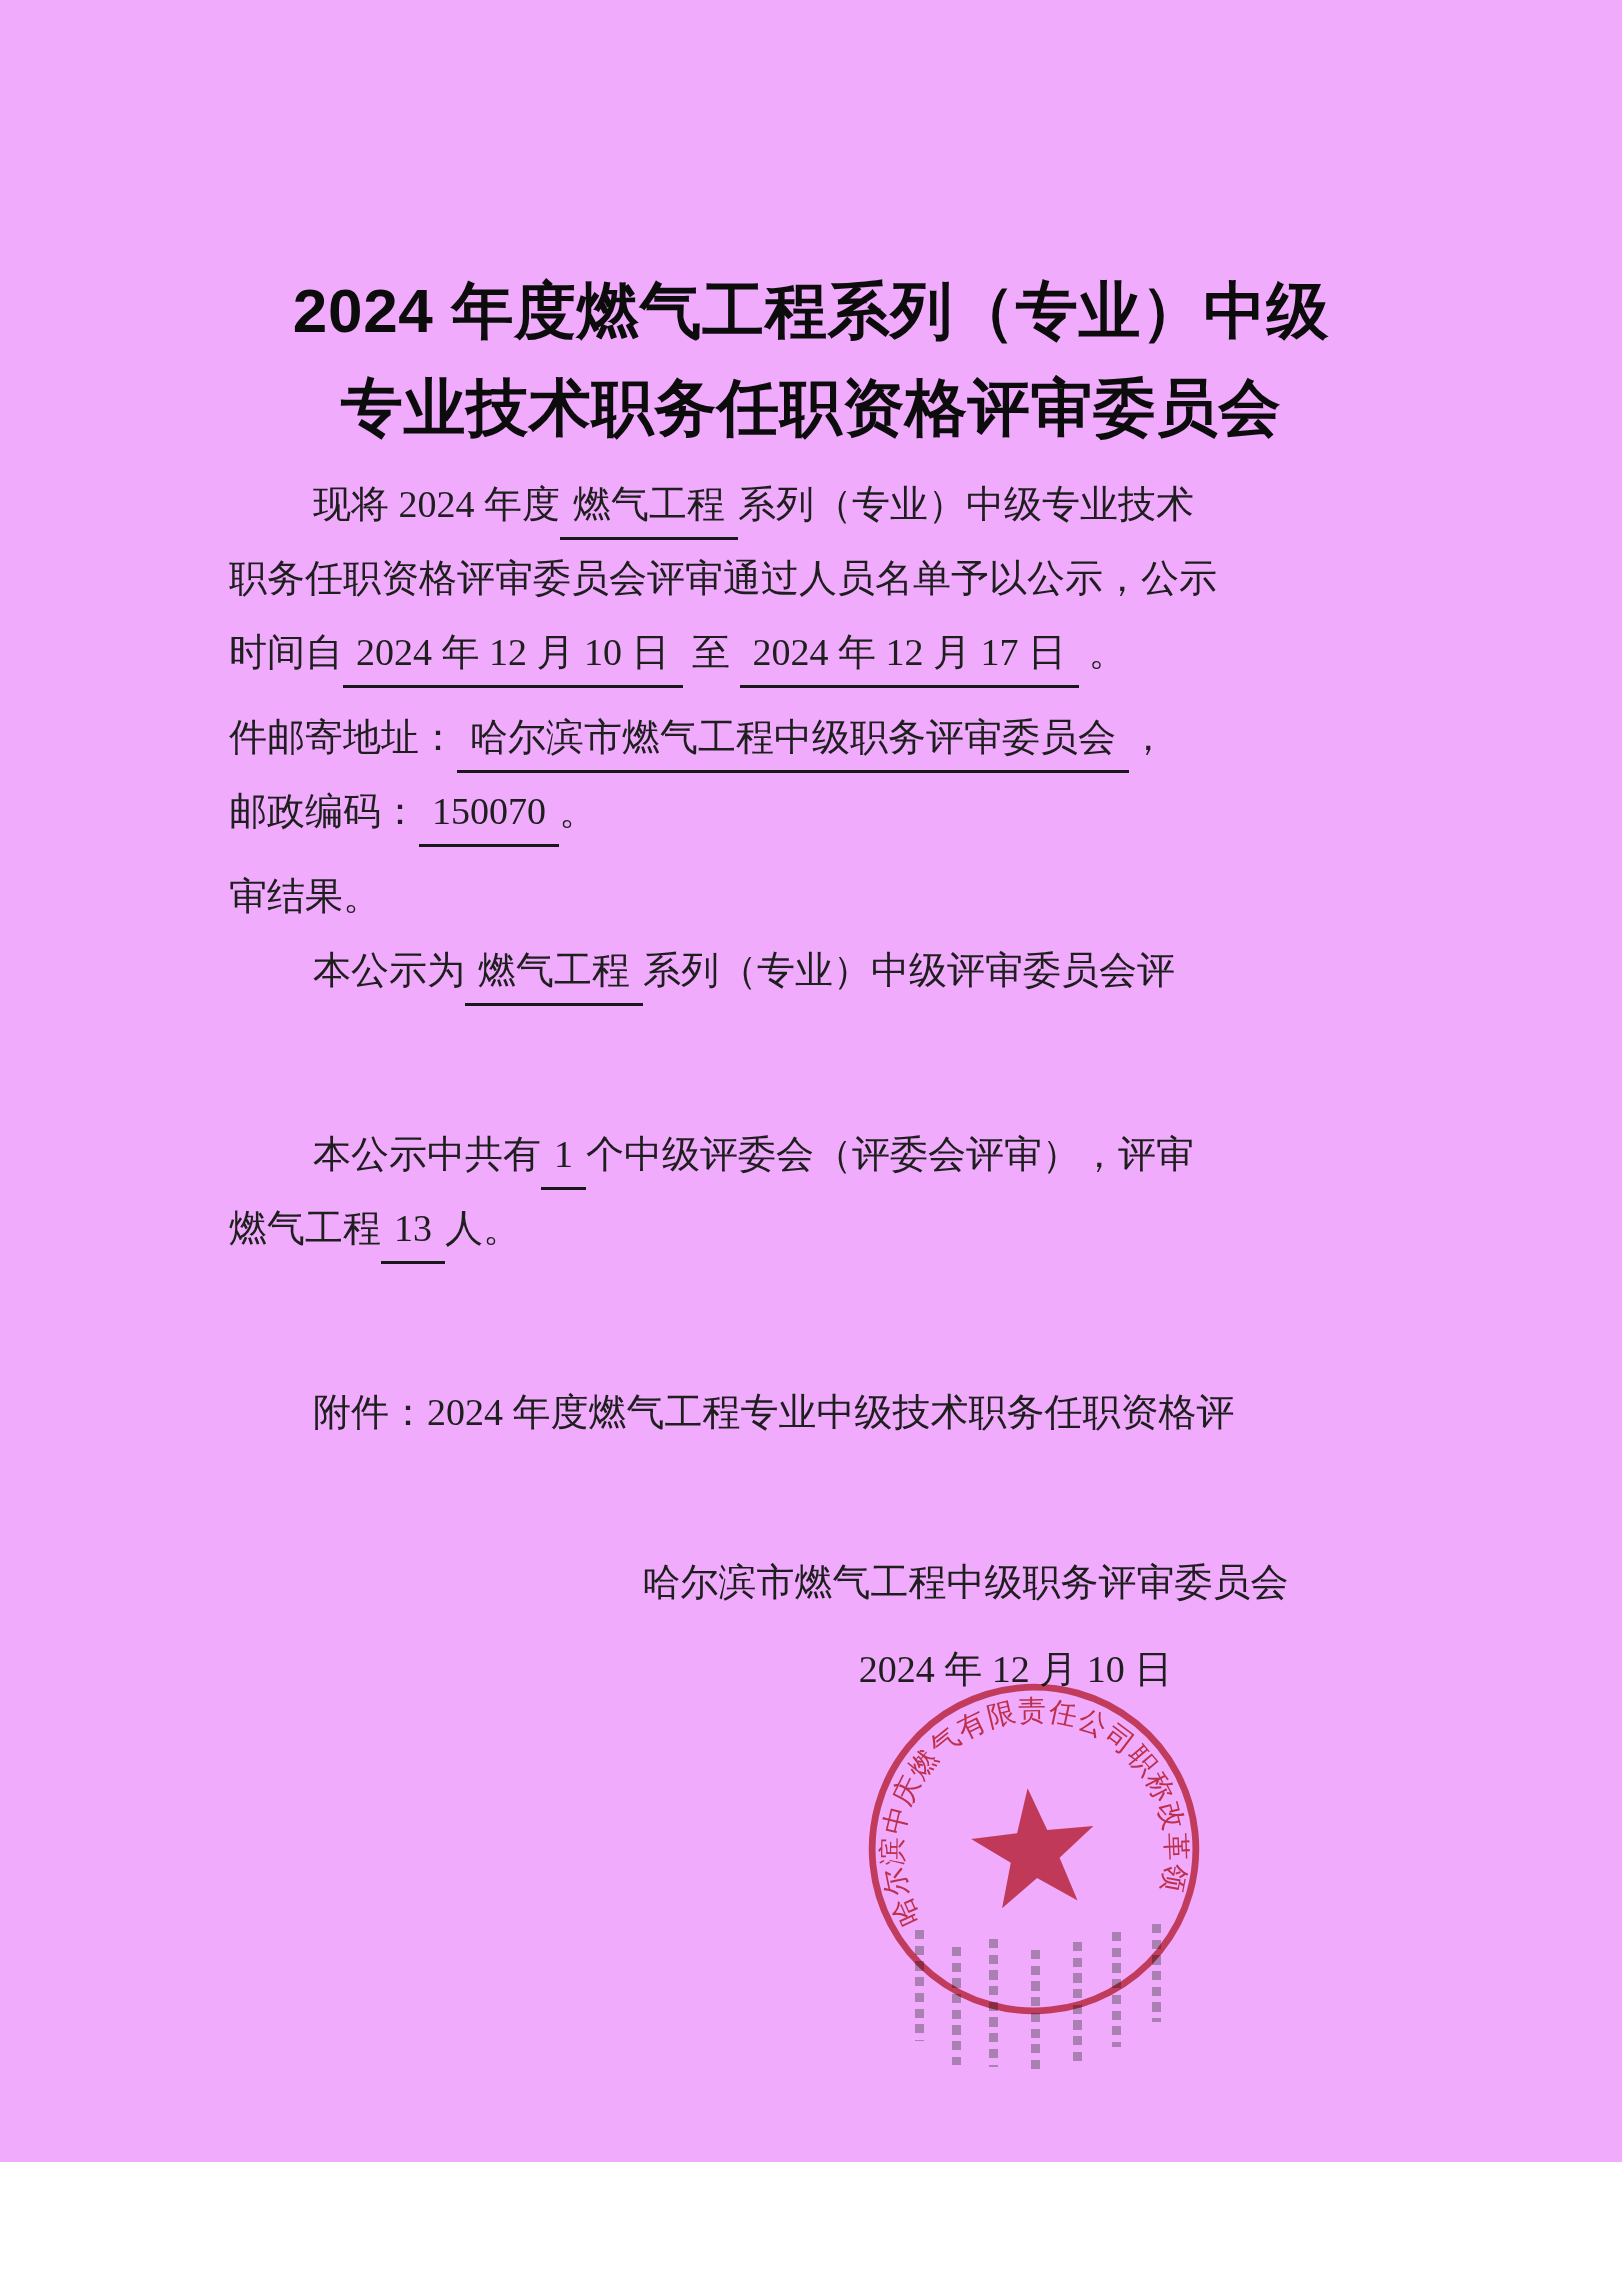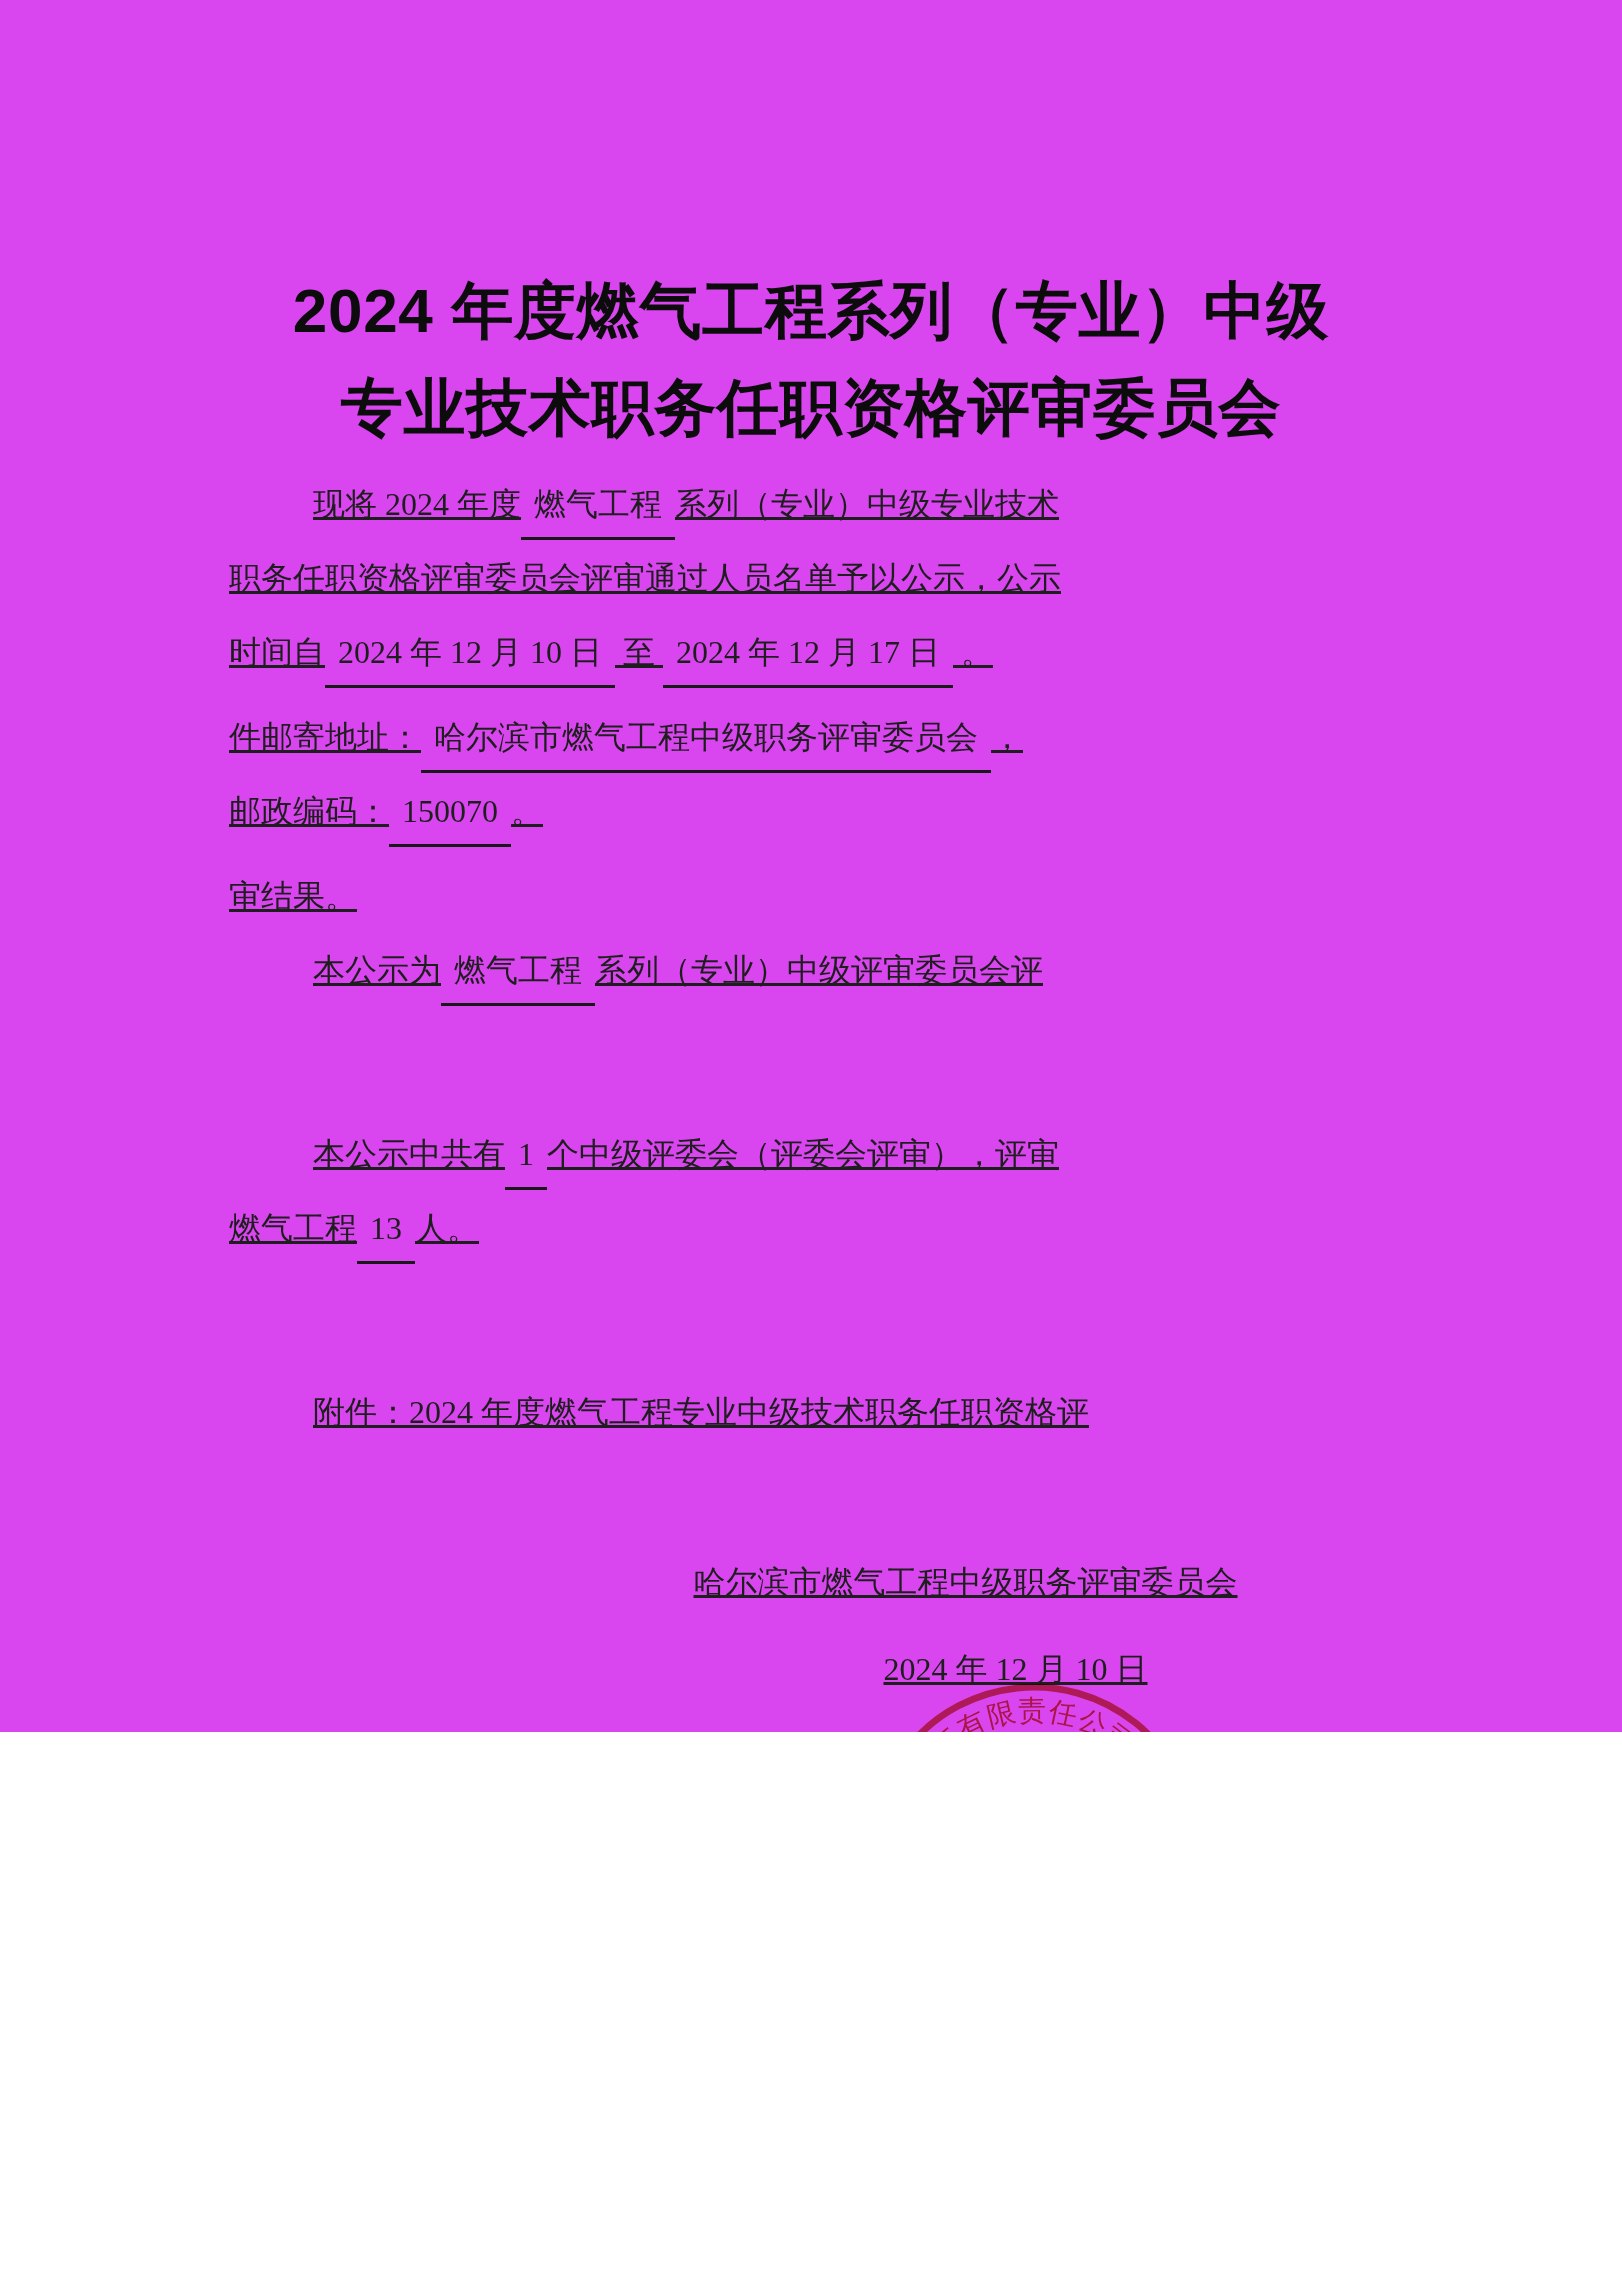--- a/index.html
+++ b/index.html
@@ -1,40 +1,39 @@
 <!DOCTYPE html>
 <html style="--seal: #c3363c;font-size:10.5px"><head>
 <meta charset="utf-8">
 <style>
   html,body{margin:0;padding:0;background:#ffffff;}
   .page{
     position:relative;
-    width:1622px;height:1732px;
-    background:#d946ef;
+    width:1622px;height:2162px;
+    background:#f0abfc;
     overflow:hidden;
     color:#1e1e1e;
     font-family:"Liberation Serif", serif;
   }
   .title-block{
     padding-top:262px;
     text-align:center;
     font-family:"Liberation Sans", sans-serif;
     font-weight:700;
     color:#0c0c0c;
     font-size:62px;
     line-height:97px;
     letter-spacing:0.7px;
   }
   .body-block{
     position:relative;
     margin:3.9px 268px 0 229px;
-    font-size:32px;
+    font-size:38px;
     line-height:74px;
     z-index:2;
-    text-decoration:underline;
   }
   .para{margin-top:11px;}
   .para.gap{margin-top:110px;}
   .line{white-space:nowrap;}
   .line.indent{padding-left:84px;}
   .blank{
     border-bottom:3.9px solid #181818;
     padding:0 13px;
     display:inline-block;
     line-height:65px;

